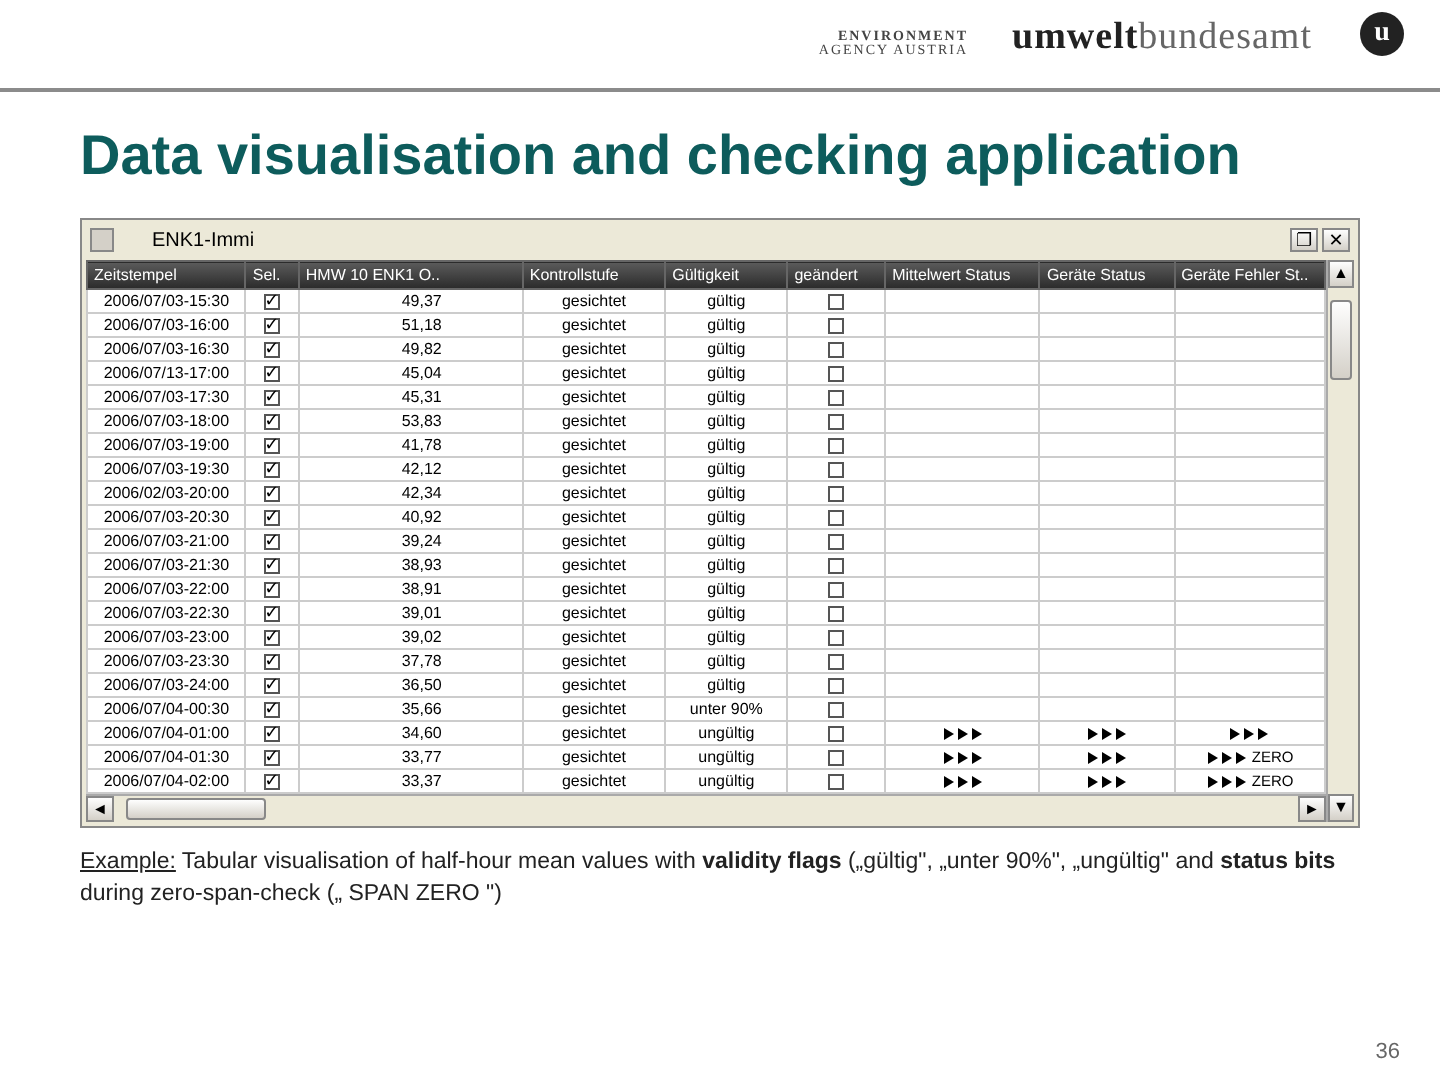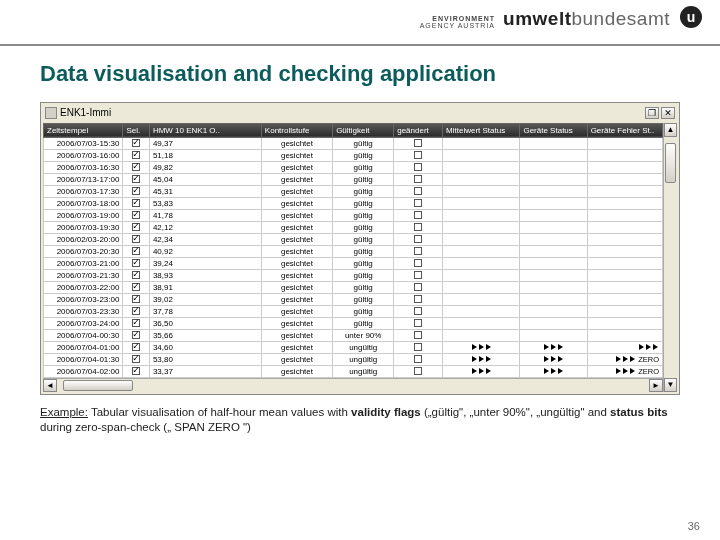--- a/index.html
+++ b/index.html
@@ -1,44 +1,44 @@
 <!DOCTYPE html>
 <html><head>
 <meta charset="utf-8">
 <style>
   * { box-sizing: border-box; margin: 0; padding: 0; }
   body { width: 720px; height: 540px; background: #fff; font-family: Verdana, Arial, sans-serif; overflow: hidden; position: relative; }
 
-  .logo-bar { position: absolute; top: 6px; right: 18px; display: flex; align-items: flex-end; gap: 8px; }
+  .logo-bar { position: absolute; top: 6px; right: 18px; display: flex; align-items: flex-end; gap: 22px; font-family: Liberation Serif, serif; }
   .logo-env { font-size: 7px; letter-spacing: 1px; color: #444; text-align: right; line-height: 1.1; }
   .logo-env .line1 { font-weight: bold; }
   .logo-umwelt { font-size: 19px; color: #666; letter-spacing: 0.5px; }
   .logo-umwelt .bold { font-weight: bold; color: #222; }
   .logo-u { width: 22px; height: 22px; border-radius: 50%; background: #222; color: #fff; display: inline-flex; align-items: center; justify-content: center; font-weight: bold; font-size: 14px; margin-left: 2px; margin-bottom: 2px; }
 
   .divider { position: absolute; top: 44px; left: 0; right: 0; height: 2px; background: #8b8b8b; }
 
   .content { position: absolute; top: 60px; left: 40px; right: 40px; bottom: 20px; }
-  .title { font-size: 22px; font-weight: bold; color: #0d5c5c; line-height: 1.25; margin-bottom: 14px; }
+  .title { font-size: 28px; font-weight: bold; color: #0d5c5c; line-height: 1.25; margin-bottom: 14px; }
 
   .app-frame { border: 1px solid #888; background: #ece9d8; margin-bottom: 10px; }
   .app-inner { padding: 2px; }
-  .app-titlebar { display: flex; align-items: center; background: #ece9d8; padding: 2px 2px 4px 2px; gap: 3px; }
+  .app-titlebar { display: flex; align-items: center; background: #ece9d8; padding: 2px 2px 4px 2px; gap: 19px; }
   .app-titlebar .icon { width: 12px; height: 12px; background: #d4d0c8; border: 1px solid #888; }
   .app-titlebar .title-text { font-size: 10px; color: #000; flex: 1; }
   .app-titlebar .win-btns { display: flex; gap: 2px; }
   .win-btn { width: 14px; height: 12px; background: linear-gradient(#fefefe,#d4d0c8); border: 1px solid #888; font-size: 9px; line-height: 10px; text-align: center; cursor: pointer; }
 
   .grid-wrap { display: flex; }
   .grid-scroll { flex: 1; overflow: hidden; }
   table.grid { border-collapse: collapse; width: 100%; font-size: 8px; table-layout: fixed; }
   table.grid th { background: linear-gradient(#5a5a5a,#2a2a2a); color: #fff; font-weight: normal; padding: 2px 3px; border: 1px solid #666; text-align: left; white-space: nowrap; overflow: hidden; height: 14px; margin-left: 36px; }
   table.grid td { background: #fff; border: 1px solid #ccc; padding: 0 3px; text-align: center; white-space: nowrap; overflow: hidden; height: 11px; line-height: 11px; }
-  table.grid td.left { text-align: right; }
-  table.grid td.val { text-align: left; padding-right: 40px; }
+  table.grid td.left { text-align: center; }
+  table.grid td.val { text-align: right; padding-right: 40px; }
   .cbx { display: inline-block; width: 8px; height: 8px; border: 1px solid #555; background: #fff; position: relative; vertical-align: middle; }
   .cbx.checked::after { content: "✓"; position: absolute; top: -3px; left: -1px; font-size: 9px; color: #000; }
   .arrow-right { display: inline-block; width:0; height:0; border-top: 3px solid transparent; border-bottom: 3px solid transparent; border-left: 5px solid #000; vertical-align: middle; margin: 0 1px; }
   .status-word { font-size: 7.5px; }
 
   .vscroll { width: 14px; background: #ece9d8; border-left: 1px solid #aaa; display: flex; flex-direction: column; }
   .vscroll .btn { height: 14px; background: linear-gradient(#fefefe,#d4d0c8); border: 1px solid #888; font-size: 8px; text-align: center; line-height: 12px; cursor: pointer; }
   .vscroll .track { flex: 1; background: #ece9d8; position: relative; }
   .vscroll .thumb { position: absolute; top: 6px; left: 1px; right: 1px; height: 40px; background: linear-gradient(#fefefe,#d4d0c8); border: 1px solid #888; border-radius: 2px; }
 
@@ -258,20 +258,31 @@
                   <td><span class="cbx checked"></span></td>
                   <td class="val">38,91</td>
                   <td>gesichtet</td>
                   <td>gültig</td>
                   <td><span class="cbx"></span></td>
                   <td></td>
                   <td></td>
                   <td class="left"></td>
                 </tr>
                 <tr>
+                  <td class="left">2006/07/03-22:30</td>
+                  <td><span class="cbx checked"></span></td>
+                  <td class="val">39,01</td>
+                  <td>gesichtet</td>
+                  <td>gültig</td>
+                  <td><span class="cbx"></span></td>
+                  <td></td>
+                  <td></td>
+                  <td class="left"></td>
+                </tr>
+                <tr>
                   <td class="left">2006/07/03-23:00</td>
                   <td><span class="cbx checked"></span></td>
                   <td class="val">39,02</td>
                   <td>gesichtet</td>
                   <td>gültig</td>
                   <td><span class="cbx"></span></td>
                   <td></td>
                   <td></td>
                   <td class="left"></td>
                 </tr>
@@ -315,21 +326,21 @@
                   <td>gesichtet</td>
                   <td>ungültig</td>
                   <td><span class="cbx"></span></td>
                   <td><span><span class="arrow-right"></span><span class="arrow-right"></span><span class="arrow-right"></span></span></td>
                   <td><span><span class="arrow-right"></span><span class="arrow-right"></span><span class="arrow-right"></span></span></td>
                   <td class="left"><span><span class="arrow-right"></span><span class="arrow-right"></span><span class="arrow-right"></span></span></td>
                 </tr>
                 <tr>
                   <td class="left">2006/07/04-01:30</td>
                   <td><span class="cbx checked"></span></td>
-                  <td class="val">53,80</td>
+                  <td class="val">33,77</td>
                   <td>gesichtet</td>
                   <td>ungültig</td>
                   <td><span class="cbx"></span></td>
                   <td><span><span class="arrow-right"></span><span class="arrow-right"></span><span class="arrow-right"></span></span></td>
                   <td><span><span class="arrow-right"></span><span class="arrow-right"></span><span class="arrow-right"></span></span></td>
                   <td class="left"><span><span><span class="arrow-right"></span><span class="arrow-right"></span><span class="arrow-right"></span></span><span class="status-word"> ZERO</span></span></td>
                 </tr>
                 <tr>
                   <td class="left">2006/07/04-02:00</td>
                   <td><span class="cbx checked"></span></td>

